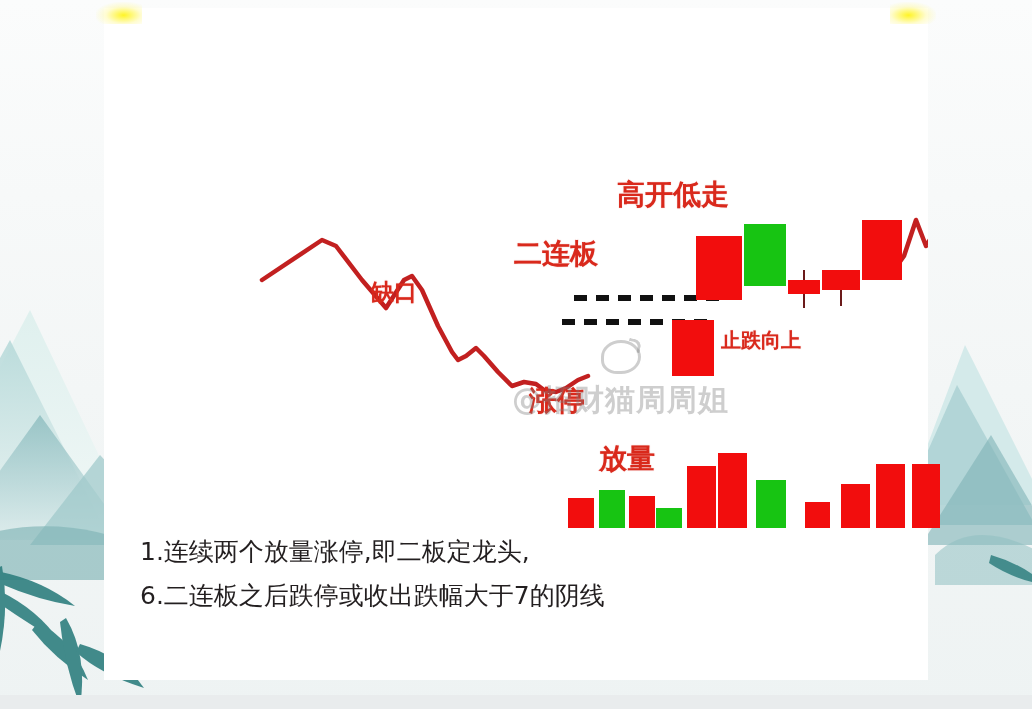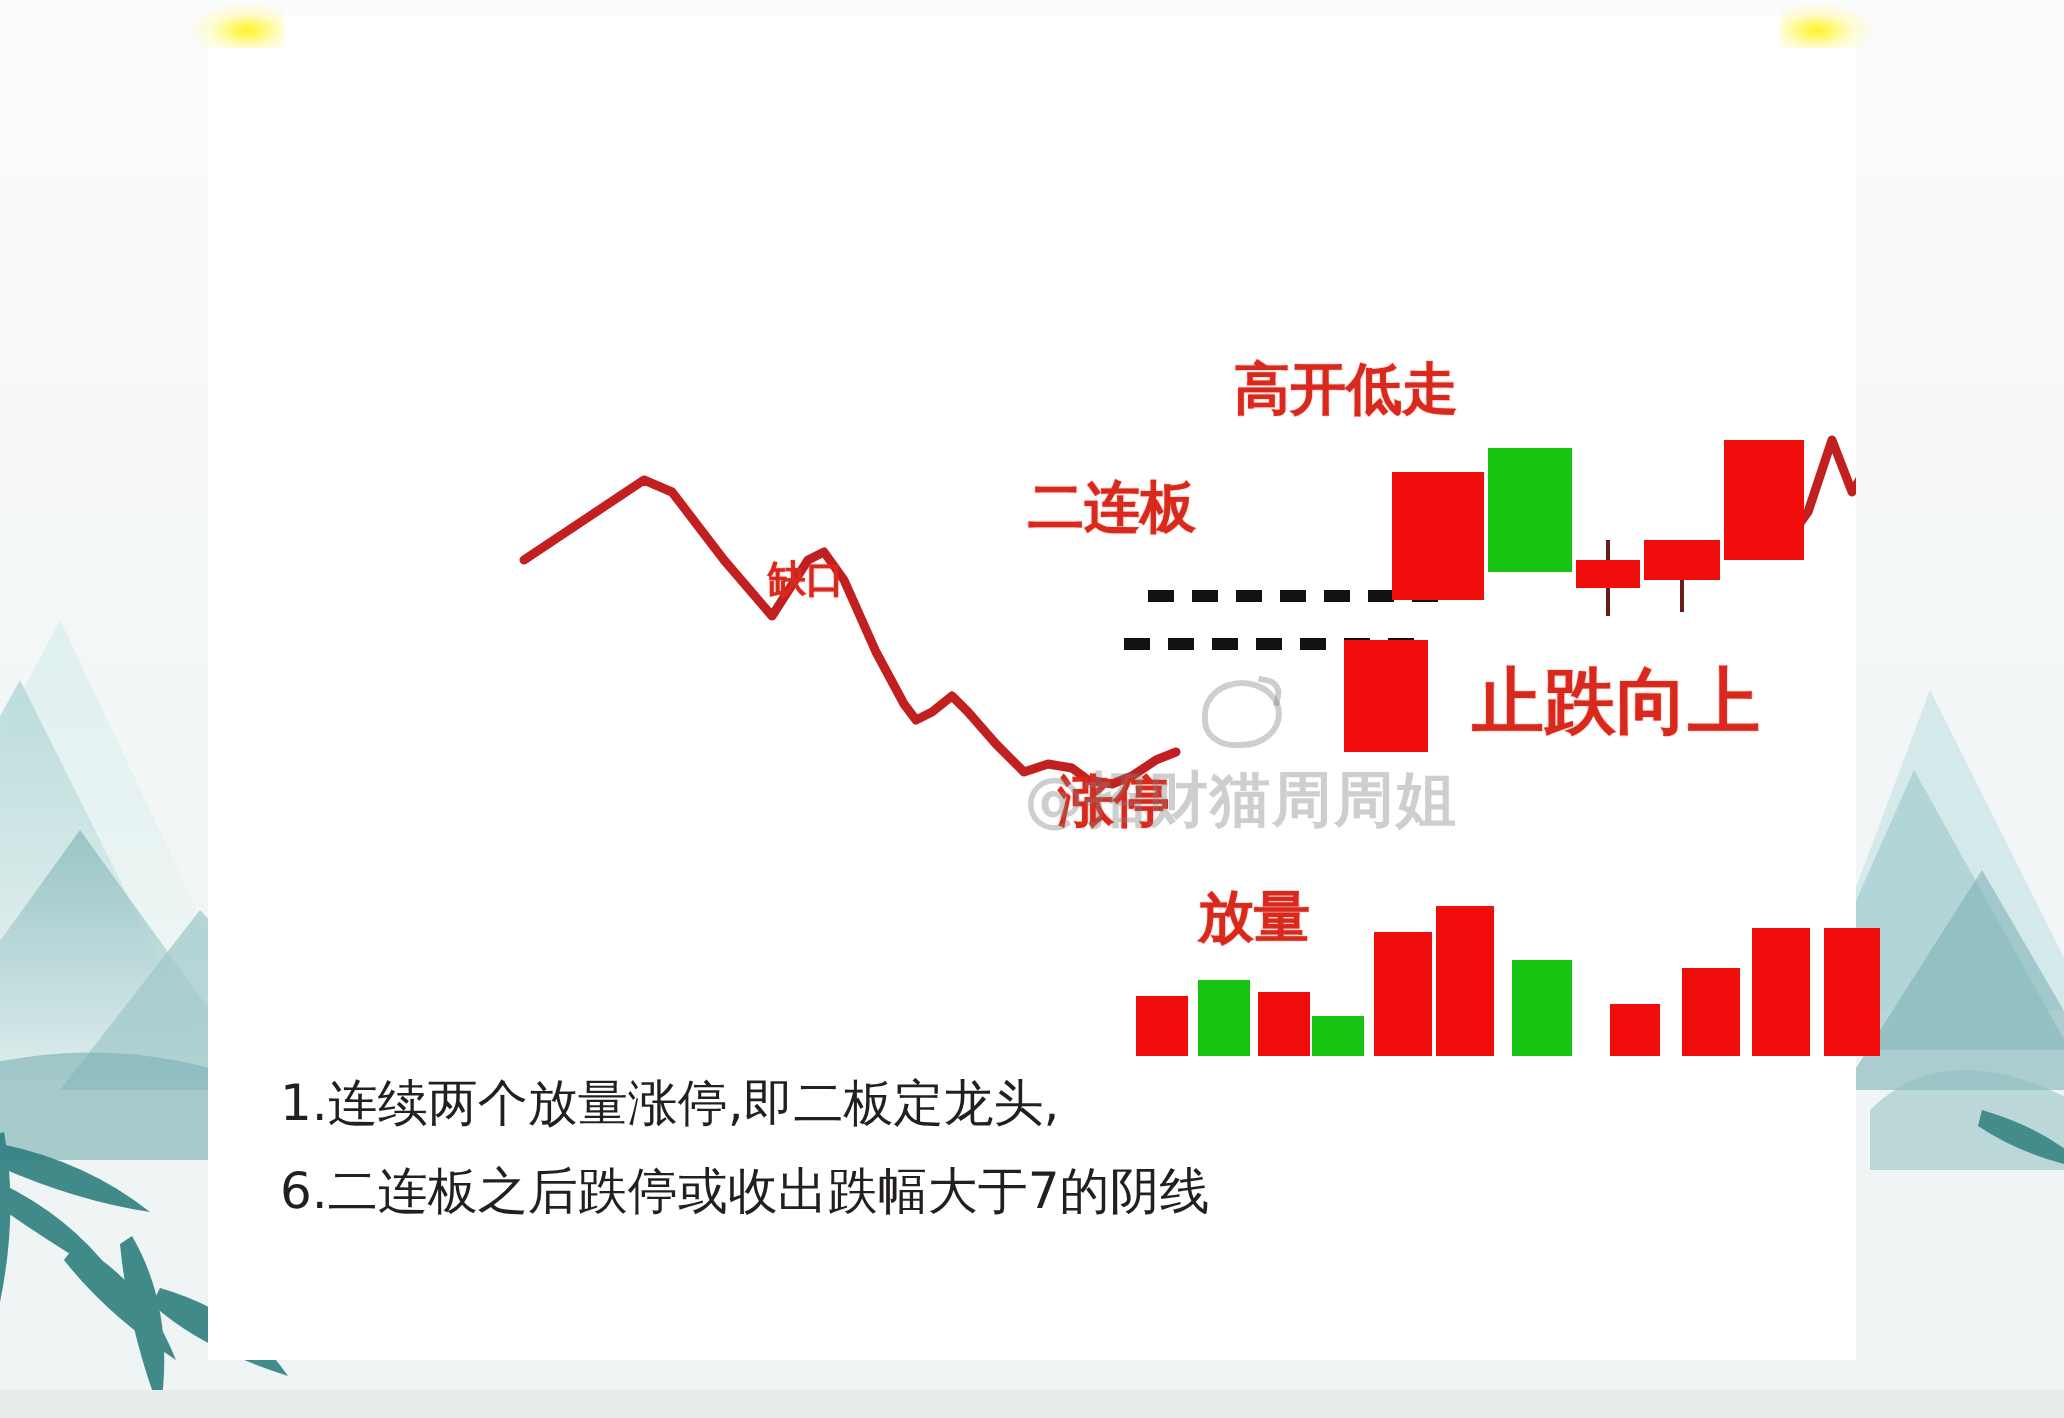--- a/index.html
+++ b/index.html
@@ -201,26 +201,26 @@
         <div class="vbar down" style="left: 552px; width: 26px; height: 20px; background: rgb(23, 196, 18);"></div>
         <div class="vbar up" style="left: 583px; width: 29px; height: 62px; background: rgb(242, 13, 13);"></div>
         <div class="vbar up" style="left: 614px; width: 29px; height: 75px; background: rgb(242, 13, 13);"></div>
         <div class="vbar down" style="left: 652px; width: 30px; height: 48px; background: rgb(23, 196, 18);"></div>
         <div class="vbar up" style="left: 701px; width: 25px; height: 26px; background: rgb(242, 13, 13);"></div>
         <div class="vbar up" style="left: 737px; width: 29px; height: 44px; background: rgb(242, 13, 13);"></div>
         <div class="vbar up" style="left: 772px; width: 29px; height: 64px; background: rgb(242, 13, 13);"></div>
         <div class="vbar up" style="left: 808px; width: 28px; height: 64px; background: rgb(242, 13, 13);"></div>
       </div>
 
-    <div class="lab" style="left:280px;top:269px;font-size:19px;">缺口</div>
+    <div class="lab" style="left:267px;top:269px;font-size:23px;">缺口</div>
     <div class="lab" style="left:425px;top:374px;font-size:28px;">涨停</div>
     <div class="lab" style="left:410px;top:203px;font-size:28px;margin-top:24px;">二连板</div>
     <div class="lab" style="left:513px;top:168px;font-size:28px;">高开低走</div>
     <div class="lab" style="left:495px;top:389px;font-size:28px;margin-top:43px;">放量</div>
-    <div class="lab" style="left:632px;top:319px;font-size:36px;">止跌向上</div>
+    <div class="lab" style="left:617px;top:319px;font-size:20px;">止跌向上</div>
 
     <div class="wm">
       <span class="logo"></span>
       <span>@招财猫周周姐</span>
     </div>
   </div>
 
   <div class="notes">
     <div class="note">1.连续两个放量涨停,即二板定龙头,</div>
     <div class="note">6.二连板之后跌停或收出跌幅大于7的阴线</div>

